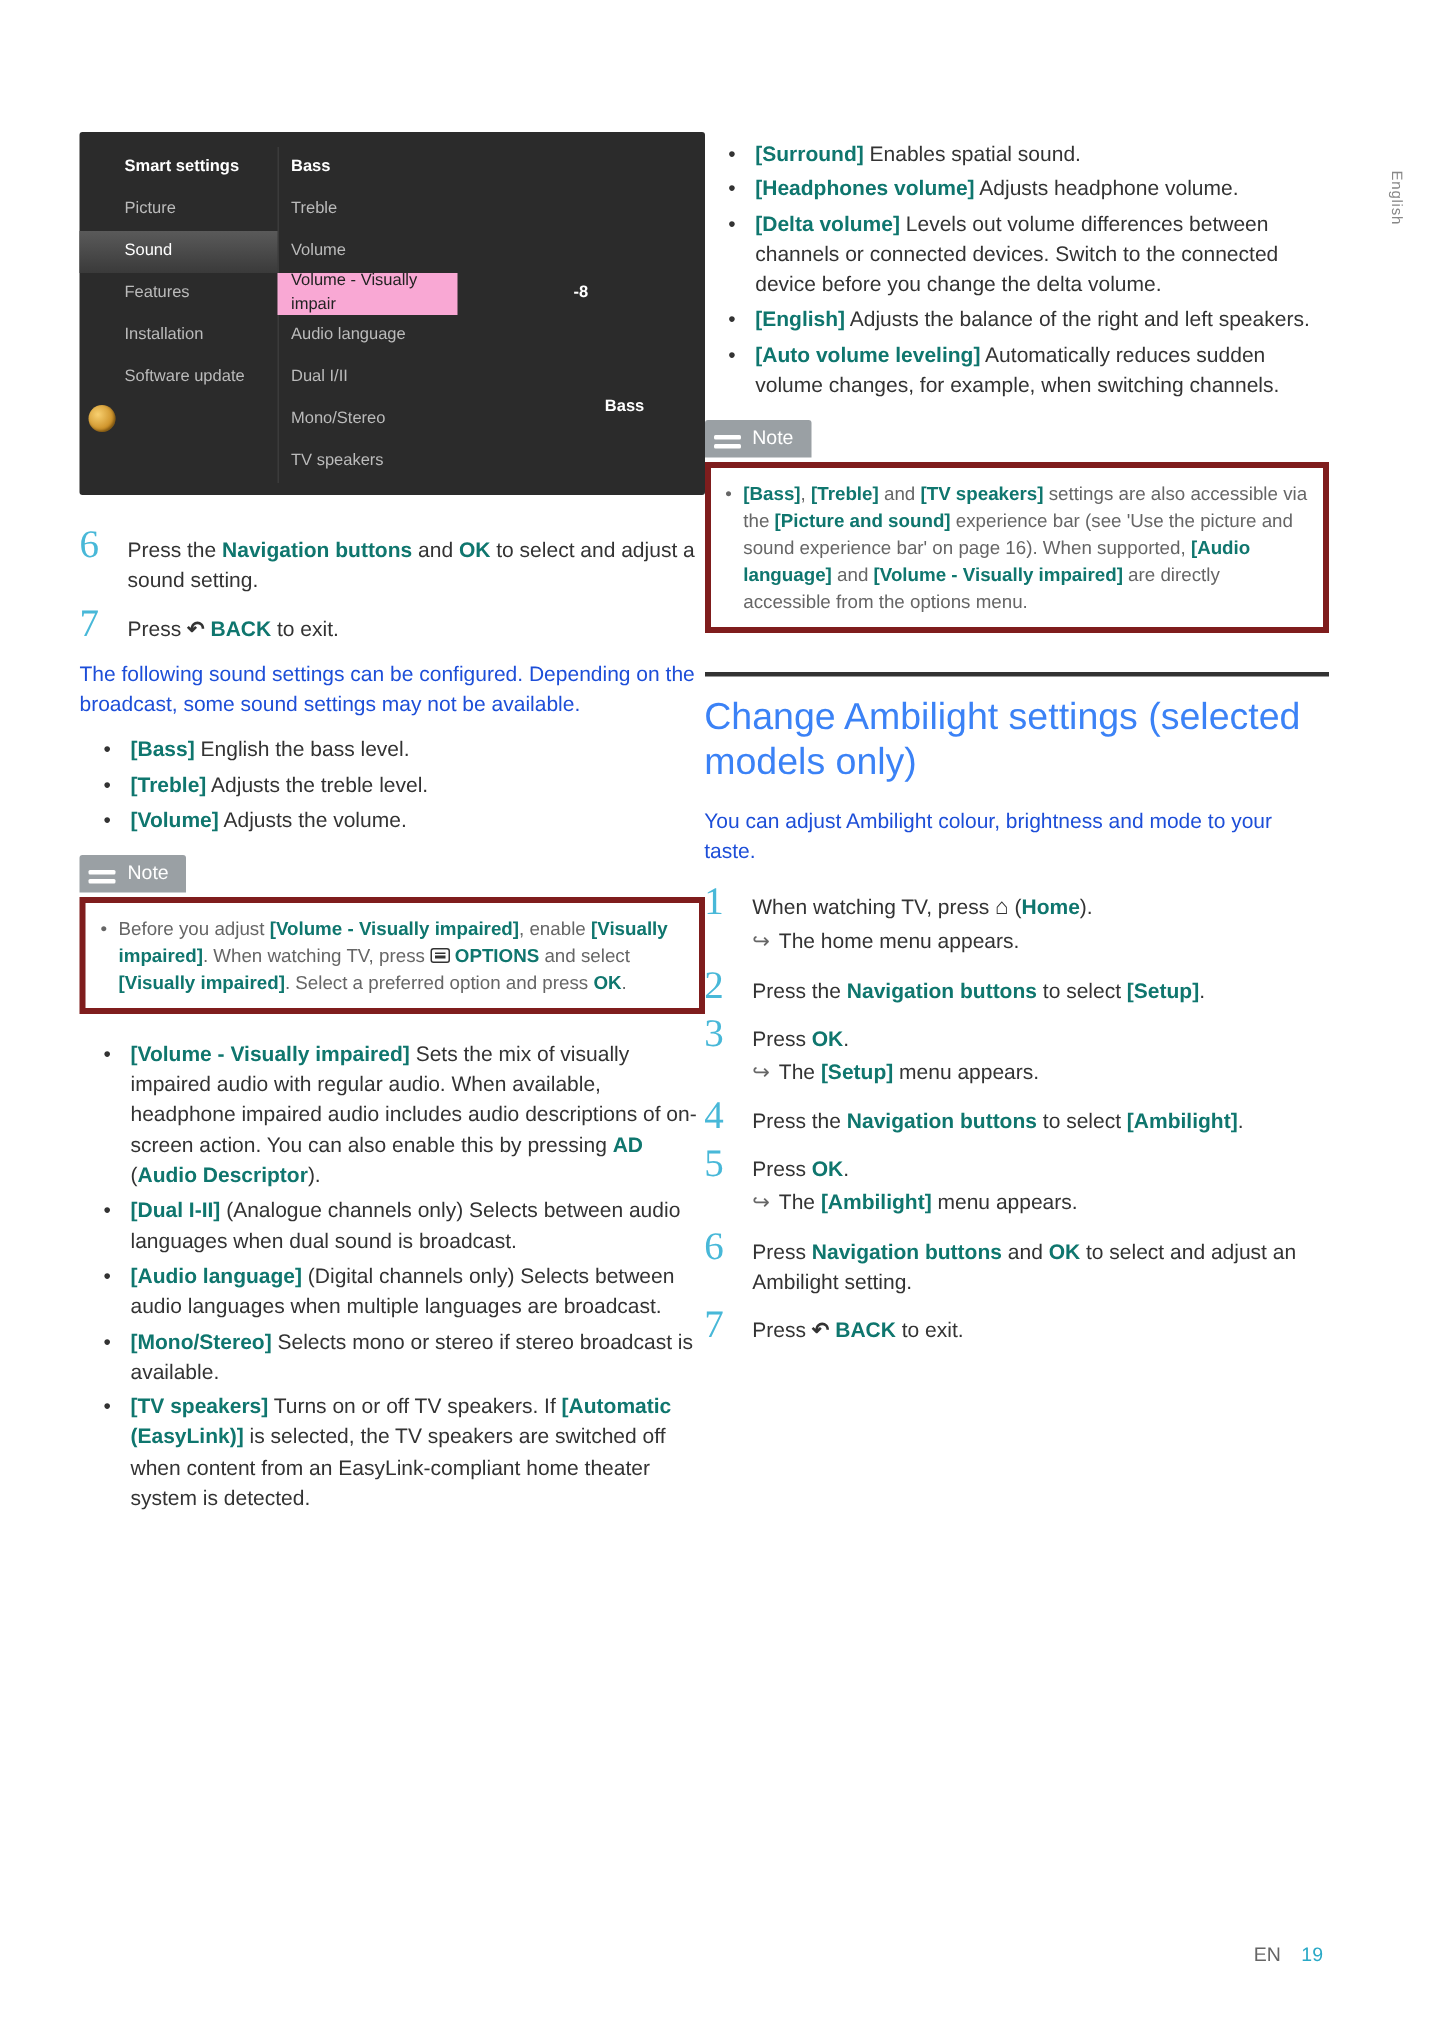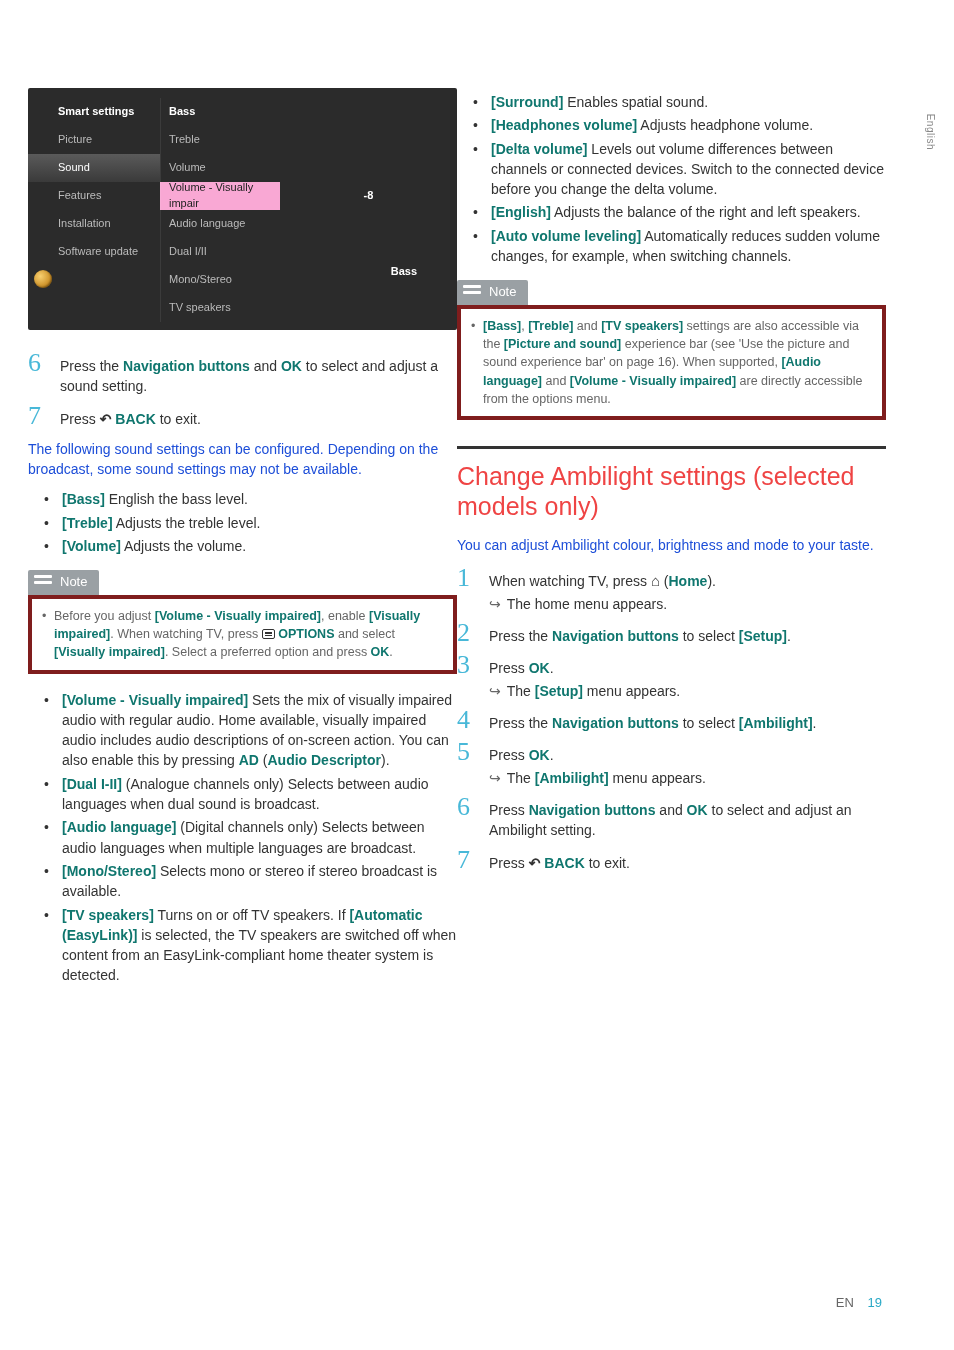--- a/index.html
+++ b/index.html
@@ -4,21 +4,21 @@
 <style>
   * { box-sizing: border-box; margin: 0; padding: 0; }
   html, body { width: 954px; height: 1350px; }
   body {
     font-family: Arial, Helvetica, sans-serif;
     color: #333;
     background: #fff;
     position: relative;
   }
   .page {
-    padding: 88px 68px 40px 28px;
+    padding: 88px 68px 40px 53px;
     display: flex;
   }
   .col { width: 50%; font-size: 14px; line-height: 1.45; }
   .side-tab {
     position: absolute;
     right: 18px;
     top: 150px;
     transform: rotate(90deg);
     transform-origin: right top;
     font-size: 10px;
@@ -65,21 +65,21 @@
   .result-arrow::before { content: "\21AA"; margin-right: 6px; color: #666;}
 
   
   ul.bullets { list-style: none; margin: 4px 0 10px 0; }
   ul.bullets > li { position: relative; padding-left: 34px; margin: 3px 0; }
   ul.bullets > li::before { content: "•"; position: absolute; left: 16px; top: 0; color:#333; }
 
   
   .note { margin: 14px 0 16px 0; }
   .note-tab {
-    display: inline-flex; align-items: flex-start; gap: 8px;
+    display: inline-flex; align-items: flex-end; gap: 8px;
     background: #9aa0a4; color: #fff; font-size: 13px;
     padding: 3px 12px 3px 6px; border-radius: 2px 2px 0 0;
   }
   .note-tab .note-icon {
     width: 18px; height: 14px; display: inline-block; position: relative;
   }
   .note-tab .note-icon::before, .note-tab .note-icon::after {
     content: ""; position: absolute; left: 0; right: 0; height: 3px; background: #fff; border-radius: 1px;
   }
   .note-tab .note-icon::before { top: 2px; }
@@ -89,21 +89,21 @@
   }
   .note-body ul { list-style: none; }
   .note-body li { position: relative; padding-left: 12px; }
   .note-body li::before { content: "•"; position: absolute; left: 0; top: 0; }
 
   
   h2.section {
     font-family: Arial, sans-serif;
     font-weight: normal;
     font-size: 25px;
-    color: #ef4444;
+    color: #3b82f6;
     border-top: 3px solid #333;
     padding-top: 12px;
     margin: 26px 0 14px 0;
     line-height: 1.2;
   }
 
   .bold { font-weight: bold; color: #0f766e; }
   .back-icon::before { content:"\21B6"; font-weight:bold; }
   .home-icon::before { content:"\2302"; font-size: 15px; }
   .options-icon {
@@ -198,21 +198,21 @@
       <div class="note-body">
         <ul>
             <li>
           <span>Before you adjust </span><span class="bold">[Volume - Visually impaired]</span><span>, enable </span><span class="bold">[Visually impaired]</span><span>. When watching TV, press </span><span class="options-icon"></span> <span class="bold">OPTIONS</span><span> and select </span><span class="bold">[Visually impaired]</span><span>. Select a preferred option and press </span><span class="bold">OK</span><span>.</span>
         </li>
           </ul>
       </div>
     </div>
 
     <ul class="bullets">
-      <li><span class="bold">[Volume - Visually impaired]</span><span> Sets the mix of visually impaired audio with regular audio. Home available, visually impaired audio includes audio descriptions of on-screen action. You can also enable this by pressing </span><span class="bold">AD</span><span> (</span><span class="bold">Audio Descriptor</span><span>).</span></li>
+      <li><span class="bold">[Volume - Visually impaired]</span><span> Sets the mix of visually impaired audio with regular audio. When available, headphone impaired audio includes audio descriptions of on-screen action. You can also enable this by pressing </span><span class="bold">AD</span><span> (</span><span class="bold">Audio Descriptor</span><span>).</span></li>
       <li><span class="bold">[Dual I-II]</span><span> (Analogue channels only) Selects between audio languages when dual sound is broadcast.</span></li>
       <li><span class="bold">[Audio language]</span><span> (Digital channels only) Selects between audio languages when multiple languages are broadcast.</span></li>
       <li><span class="bold">[Mono/Stereo]</span><span> Selects mono or stereo if stereo broadcast is available.</span></li>
       <li><span class="bold">[TV speakers]</span><span> Turns on or off TV speakers. If </span><span class="bold">[Automatic (EasyLink)]</span><span> is selected, the TV speakers are switched off when content from an EasyLink-compliant home theater system is detected.</span></li>
     </ul>
 
   </div>
 
   <div class="col">
 

